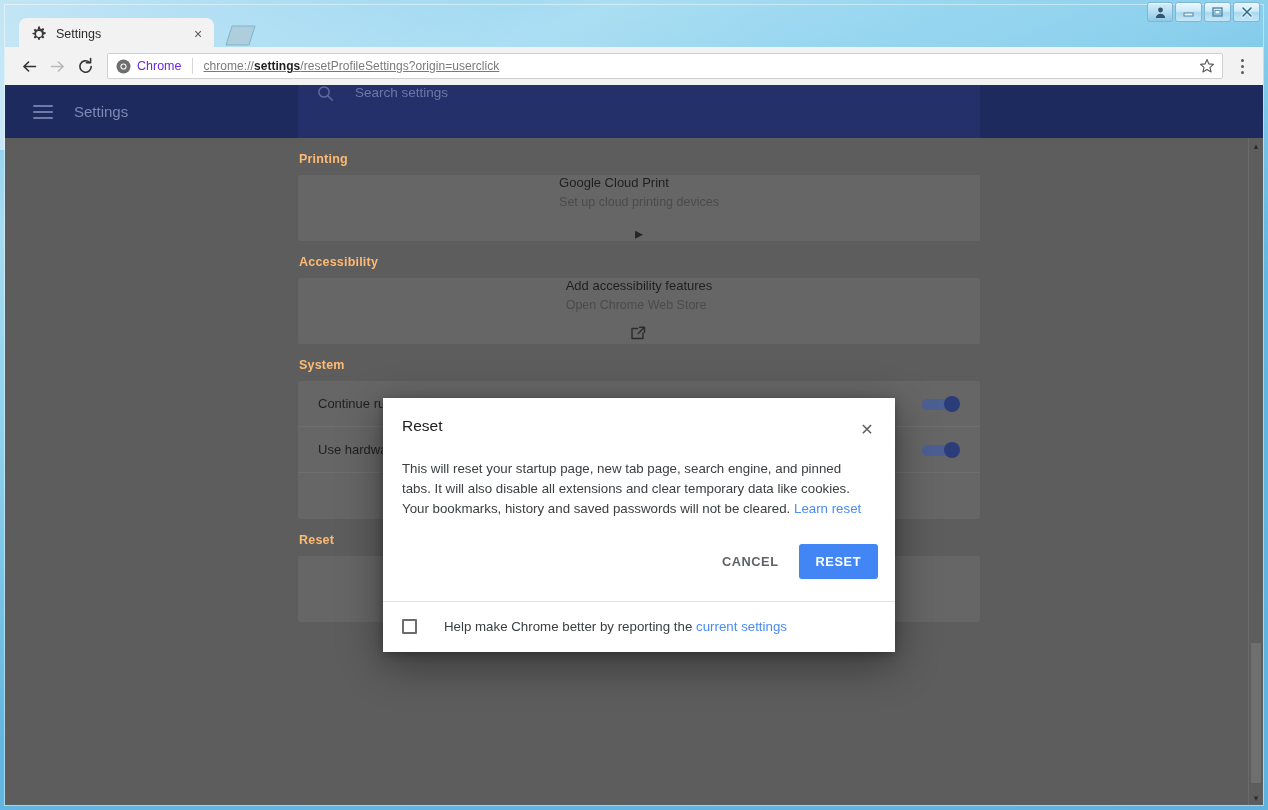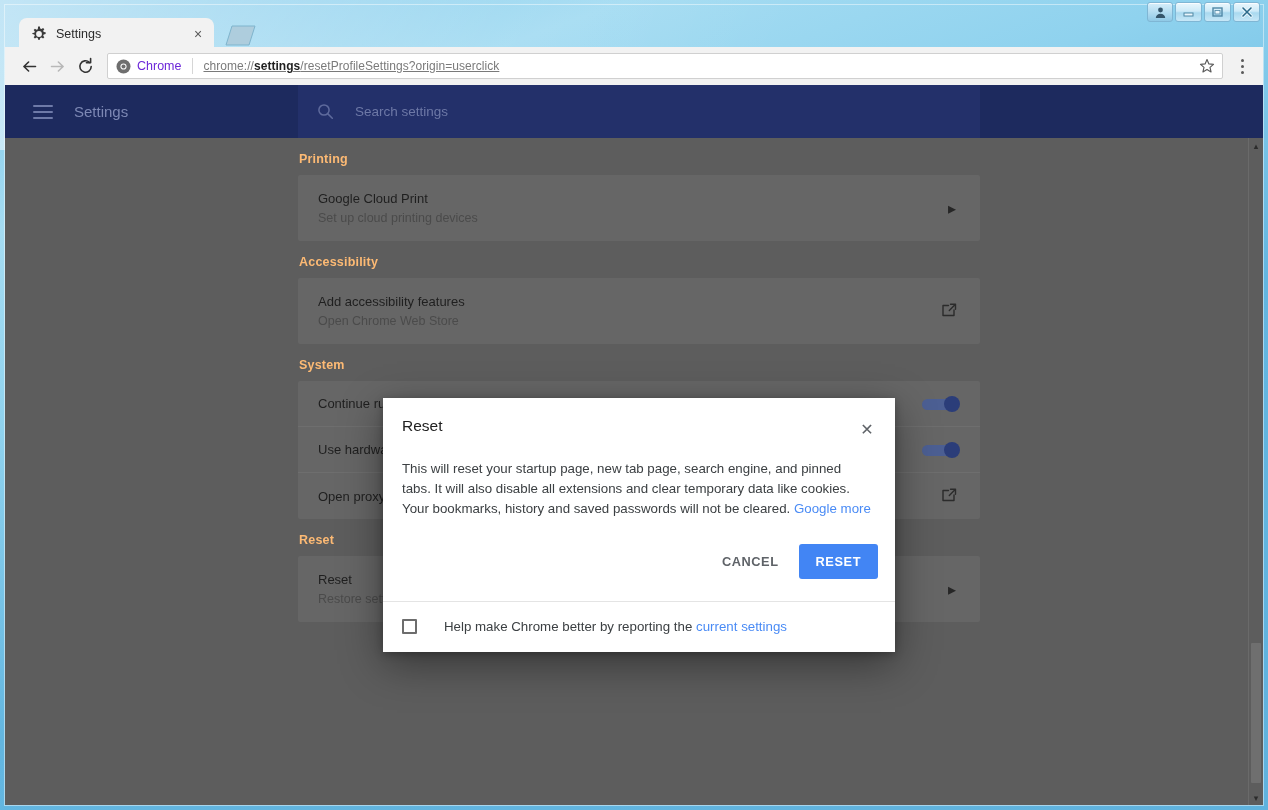--- a/index.html
+++ b/index.html
@@ -142,21 +142,21 @@
   .hamburger {
     width: 20px; margin-left: 28px; margin-right: 21px;
     display: flex; flex-direction: column; gap: 4px;
   }
   .hamburger i { display: block; height: 2px; background: #6e7aa8; border-radius: 1px; }
   .settings-title { font-size: 15px; color: #7d88b4; }
   .search-wrap {
     position: absolute; left: 293px; top: 0;
     width: 682px; height: 53px;
     background: #23306a;
-    display: flex; align-items: center;
+    display: flex; align-items: flex-start;
     padding-left: 19px;
   }
   .search-icon { width: 17px; height: 17px; margin-right: 21px; opacity: 0.55; }
   .search-placeholder { font-size: 13.5px; color: #6d78a6; }
 
   
   .content {
     position: absolute; left: 0; top: 53px; right: 0; bottom: 0;
   }
   .content-col {
@@ -170,21 +170,21 @@
   .card {
     background: #666666;
     border-radius: 2px;
   }
   .row {
     display: flex; align-items: center;
     min-height: 46px;
     padding: 0 20px;
     border-bottom: 1px solid #6e6e6e;
   }
-  .row:last-child { border-bottom: none; }
+  .row:last-child { border-bottom: none; flex-direction: column; }
   .row.tall { min-height: 66px; }
   .row-main { flex: 1 1 auto; min-width: 0; }
   .row-title { font-size: 13px; color: #1f1f1f; }
   .row-sub { font-size: 12.5px; color: #4b4b4b; margin-top: 5px; }
   .chev {
     flex: 0 0 16px; width: 16px; height: 16px;
     display: flex; align-items: center; justify-content: center;
     color: #262626;
   }
   .extlink { flex: 0 0 20px; width: 20px; height: 20px; }
@@ -487,21 +487,21 @@
         <div class="arrow down" style="color:#2c2c2c;font-size:9px;">▾</div>
       </div>
     </div>
 
     <div class="modal">
       <div class="modal-head">
         <div class="modal-title">Reset</div>
         <div class="modal-close">✕</div>
       </div>
       <div class="modal-body">
-        <div class="modal-text"><span>This will reset your startup page, new tab page, search engine, and pinned tabs. It will also disable all extensions and clear temporary data like cookies. Your bookmarks, history and saved passwords will not be cleared.</span> <a href="#">Google more</a></div>
+        <div class="modal-text"><span>This will reset your startup page, new tab page, search engine, and pinned tabs. It will also disable all extensions and clear temporary data like cookies. Your bookmarks, history and saved passwords will not be cleared.</span> <a href="#">Learn reset</a></div>
       </div>
       <div class="modal-actions">
         <button class="btn-flat">CANCEL</button>
         <button class="btn-primary">RESET</button>
       </div>
       <div class="modal-footer">
         <div class="checkbox"></div>
         <div class="footer-label"><span>Help make Chrome better by reporting the</span> <a href="#">current settings</a></div>
       </div>
     </div>

